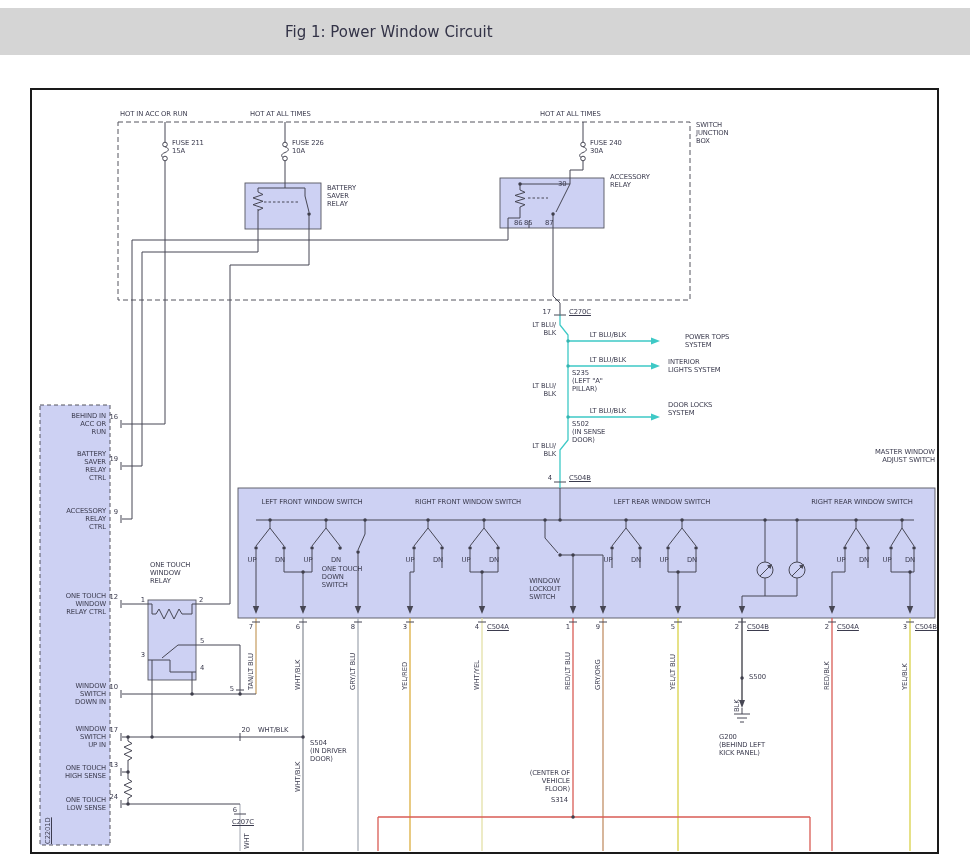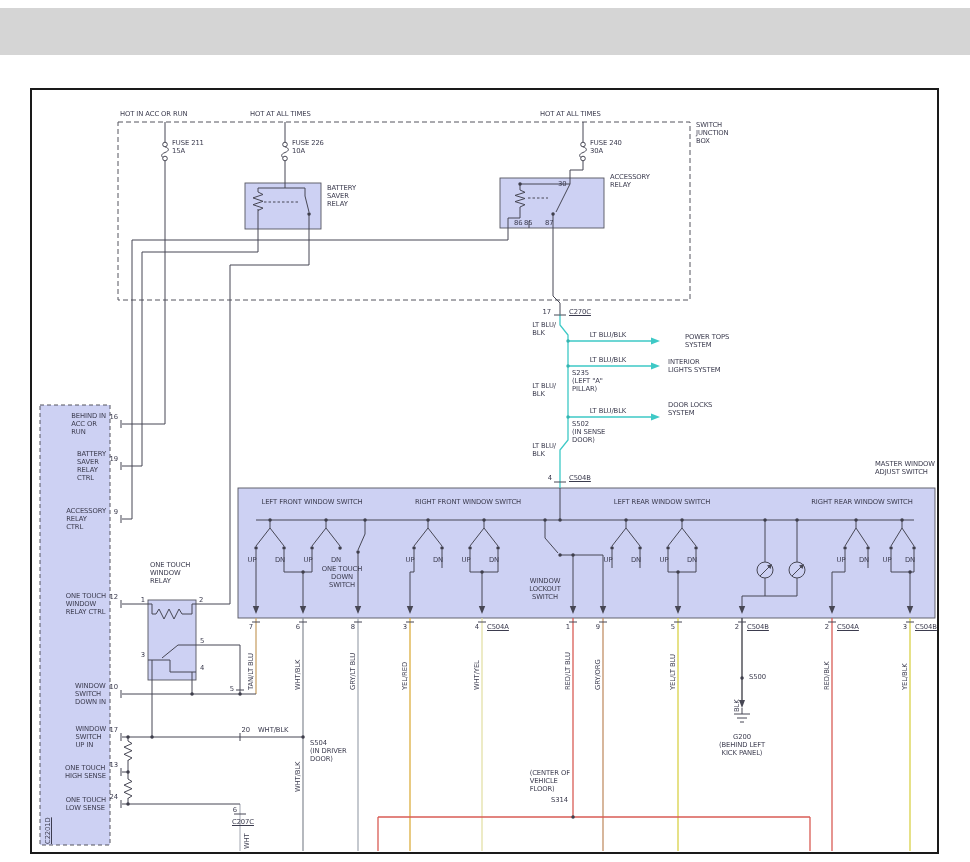--- a/index.html
+++ b/index.html
@@ -3,31 +3,32 @@
 <meta charset="utf-8">
 <style>
   *{margin:0;padding:0;box-sizing:border-box}
   html,body{width:970px;height:862px;background:#fff;overflow:hidden;
     font-family:"DejaVu Sans","Liberation Sans",sans-serif}
   #stage{position:relative;width:970px;height:862px}
   .banner{position:absolute;left:0;top:8px;width:970px;height:47px;background:#d5d5d5}
   .title{position:absolute;left:285px;top:23px;font-size:15px;color:#333347}
   svg{position:absolute;left:0;top:0}
   .t{position:absolute;font-size:6.8px;line-height:1.18;color:#3b3b4e;white-space:pre;letter-spacing:-0.1px}
-  .ra{transform:translateX(-100%);text-align:left}
-  .ctr{transform:translateX(-50%);text-align:center}
+  .ra{transform:translateX(-100%);text-align:right}
+  .ctr{transform:translateX(-50%);text-align:left}
   .rot{transform-origin:0 100%;transform:rotate(-90deg)}
   .u{text-decoration:underline}
 </style>
 </head>
 <body>
 
 <div id="stage">
 
   <div class="banner"></div>
+  <div class="title">Fig 1: Power Window Circuit</div>
 
   <svg width="970" height="862" viewBox="0 0 970 862">
 
     <rect x="31" y="89" width="907" height="764" fill="#ffffff" stroke="#1a1a1a" stroke-width="2"></rect>
 
     <g>
       <rect x="118" y="122" width="572" height="178" fill="none" stroke="#55555f" stroke-width="1" stroke-dasharray="5,3"></rect>
       <rect x="245" y="183" width="76" height="46" fill="#cdd1f3" stroke="#55555f" stroke-width="0.9"></rect>
       <rect x="500" y="178" width="104" height="50" fill="#cdd1f3" stroke="#55555f" stroke-width="0.9"></rect>
       <rect x="40" y="405" width="70" height="440" fill="#cdd1f3" stroke="#55555f" stroke-width="1" stroke-dasharray="4,3"></rect>
@@ -173,21 +174,21 @@
   <div class="t ctr" style="left:608px;top:407px">LT BLU/BLK</div>
   <div class="t" style="left:668px;top:401px">DOOR LOCKS
 SYSTEM</div>
   <div class="t" style="left:572px;top:420px">S502
 (IN SENSE
 DOOR)</div>
   <div class="t ra" style="left:556px;top:442px">LT BLU/
 BLK</div>
   <div class="t ra" style="left:552px;top:474px">4</div>
   <div class="t u" style="left:569px;top:474px">C504B</div>
-  <div class="t ra" style="left:935px;top:460px">MASTER WINDOW
+  <div class="t ra" style="left:935px;top:448px">MASTER WINDOW
 ADJUST SWITCH</div>
 
   <div class="t ra" style="left:106px;top:412px">BEHIND IN
 ACC OR
 RUN</div>
   <div class="t ra" style="left:118px;top:413px">16</div>
   <div class="t ra" style="left:106px;top:450px">BATTERY
 SAVER
 RELAY
 CTRL</div>

